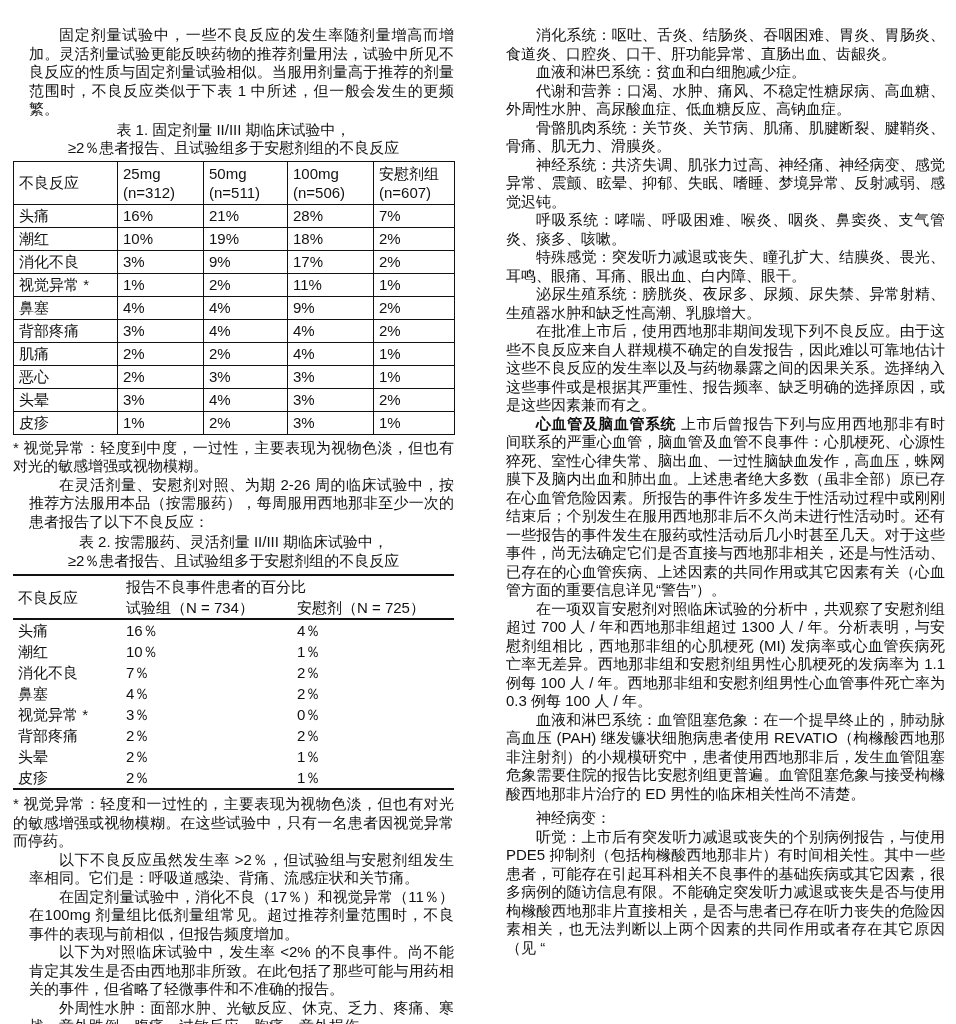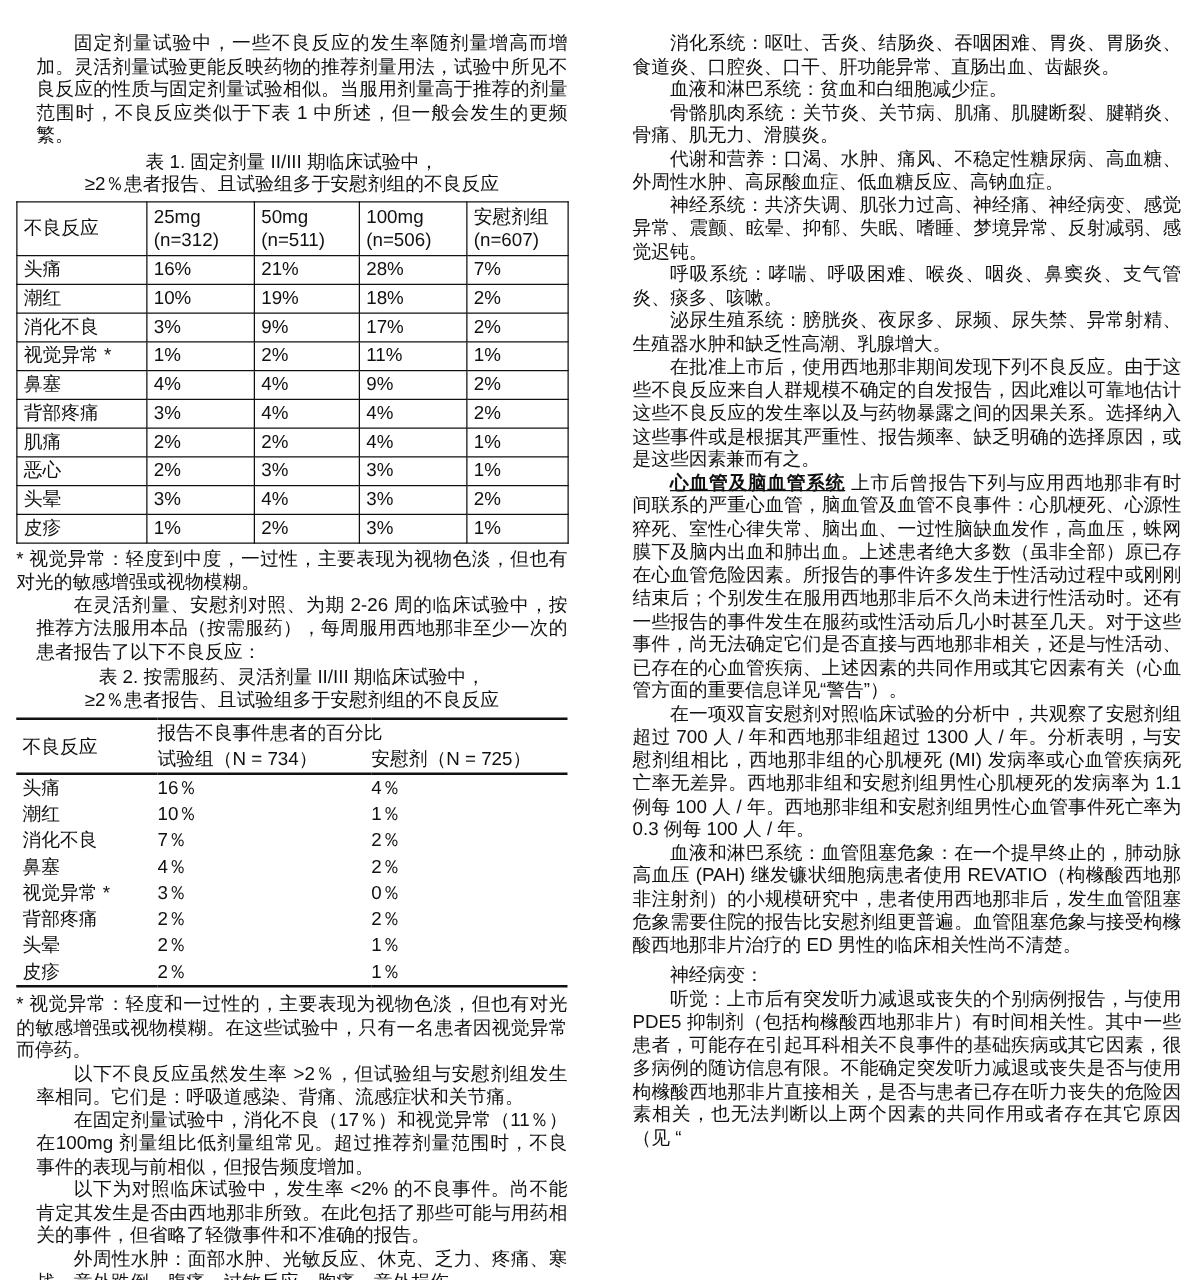--- a/index.html
+++ b/index.html
@@ -10,21 +10,21 @@
     position:relative;overflow:hidden;
   }
   .col{position:absolute;top:26px;}
   #col-left{left:13px;width:441px;}
   #col-right{left:490px;width:455px;}
   p{margin:0;text-align:justify;}
   .para{text-indent:2em;margin-left:16px;}
   .footnote{text-indent:0;}
   .caption{text-align:center;font-weight:normal;margin-top:2px;text-indent:0;}
   .heading{font-weight:bold;text-indent:0;}
-  b{font-weight:bold;text-decoration:underline;}
+  b{font-weight:bold;}
   .mt6{margin-top:6px;}
   table{border-collapse:collapse;table-layout:fixed;width:441px;}
   
   .t1{margin:3px 0 4px 0;}
   .t1 th,.t1 td{border:1px solid #111;font-weight:normal;text-align:left;
     padding:0 2px 0 5px;vertical-align:middle;overflow:hidden;}
   .t1 td{height:22px;line-height:21px;}
   .t1 th div{line-height:19px;}
   .t1 th{padding-top:2px;padding-bottom:2px;}
   
@@ -218,24 +218,25 @@
   <p class="para">以下不良反应虽然发生率 &gt;2％，但试验组与安慰剂组发生率相同。它们是：呼吸道感染、背痛、流感症状和关节痛。</p>
   <p class="para">在固定剂量试验中，消化不良（17％）和视觉异常（11％）在100mg 剂量组比低剂量组常见。超过推荐剂量范围时，不良事件的表现与前相似，但报告频度增加。</p>
   <p class="para">以下为对照临床试验中，发生率 &lt;2% 的不良事件。尚不能肯定其发生是否由西地那非所致。在此包括了那些可能与用药相关的事件，但省略了轻微事件和不准确的报告。</p>
   <p class="para">外周性水肿：面部水肿、光敏反应、休克、乏力、疼痛、寒战、意外跌倒、腹痛、过敏反应、胸痛、意外损伤。</p>
   <p class="para">心血管系统：心绞痛、房室传导阻滞、偏头痛、晕厥、心动过速、心悸、低血压、体位性低血压、心肌缺血、脑血栓形成、心脏骤停、心力衰竭、心电图异常、心肌病。</p>
 </div>
 
 <div class="col" id="col-right">
   <p class="para">消化系统：呕吐、舌炎、结肠炎、吞咽困难、胃炎、胃肠炎、食道炎、口腔炎、口干、肝功能异常、直肠出血、齿龈炎。</p>
   <p class="para">血液和淋巴系统：贫血和白细胞减少症。</p>
+  <p class="para">代谢和营养：口渴、水肿、痛风、不稳定性糖尿病、高血糖、外周性水肿、高尿酸血症、低血糖反应、高钠血症。</p>
   <p class="para">骨骼肌肉系统：关节炎、关节病、肌痛、肌腱断裂、腱鞘炎、骨痛、肌无力、滑膜炎。</p>
-  <p class="para">代谢和营养：口渴、水肿、痛风、不稳定性糖尿病、高血糖、外周性水肿、高尿酸血症、低血糖反应、高钠血症。</p>
   <p class="para">神经系统：共济失调、肌张力过高、神经痛、神经病变、感觉异常、震颤、眩晕、抑郁、失眠、嗜睡、梦境异常、反射减弱、感觉迟钝。</p>
   <p class="para">呼吸系统：哮喘、呼吸困难、喉炎、咽炎、鼻窦炎、支气管炎、痰多、咳嗽。</p>
+  <p class="para">特殊感觉：突发听力减退或丧失、瞳孔扩大、结膜炎、畏光、耳鸣、眼痛、耳痛、眼出血、白内障、眼干。</p>
   <p class="para">泌尿生殖系统：膀胱炎、夜尿多、尿频、尿失禁、异常射精、生殖器水肿和缺乏性高潮、乳腺增大。</p>
   <p class="para">在批准上市后，使用西地那非期间发现下列不良反应。由于这些不良反应来自人群规模不确定的自发报告，因此难以可靠地估计这些不良反应的发生率以及与药物暴露之间的因果关系。选择纳入这些事件或是根据其严重性、报告频率、缺乏明确的选择原因，或是这些因素兼而有之。</p>
   <p class="para"><b>心血管及脑血管系统</b><span> 上市后曾报告下列与应用西地那非有时间联系的严重心血管，脑血管及血管不良事件：心肌梗死、心源性猝死、室性心律失常、脑出血、一过性脑缺血发作，高血压，蛛网膜下及脑内出血和肺出血。上述患者绝大多数（虽非全部）原已存在心血管危险因素。所报告的事件许多发生于性活动过程中或刚刚结束后；个别发生在服用西地那非后不久尚未进行性活动时。还有一些报告的事件发生在服药或性活动后几小时甚至几天。对于这些事件，尚无法确定它们是否直接与西地那非相关，还是与性活动、已存在的心血管疾病、上述因素的共同作用或其它因素有关（心血管方面的重要信息详见“警告”）。</span></p>
   <p class="para">在一项双盲安慰剂对照临床试验的分析中，共观察了安慰剂组超过 700 人 / 年和西地那非组超过 1300 人 / 年。分析表明，与安慰剂组相比，西地那非组的心肌梗死 (MI) 发病率或心血管疾病死亡率无差异。西地那非组和安慰剂组男性心肌梗死的发病率为 1.1 例每 100 人 / 年。西地那非组和安慰剂组男性心血管事件死亡率为 0.3 例每 100 人 / 年。</p>
   <p class="para">血液和淋巴系统：血管阻塞危象：在一个提早终止的，肺动脉高血压 (PAH) 继发镰状细胞病患者使用 REVATIO（枸橼酸西地那非注射剂）的小规模研究中，患者使用西地那非后，发生血管阻塞危象需要住院的报告比安慰剂组更普遍。血管阻塞危象与接受枸橼酸西地那非片治疗的 ED 男性的临床相关性尚不清楚。</p>
   <p class="para mt6">神经病变：</p>
   <p class="para"><span>听觉：上市后有突发听力减退或丧失的个别病例报告，与使用 PDE5 抑制剂（包括枸橼酸西地那非片）有时间相关性。其中一些患者，可能存在引起耳科相关不良事件的基础疾病或其它因素，很多病例的随访信息有限。不能确定突发听力减退或丧失是否与使用枸橼酸西地那非片直接相关，是否与患者已存在听力丧失的危险因素相关，也无法判断以上两个因素的共同作用或者存在其它原因（见 “</span></p>
 </div>
 
 </body></html>

